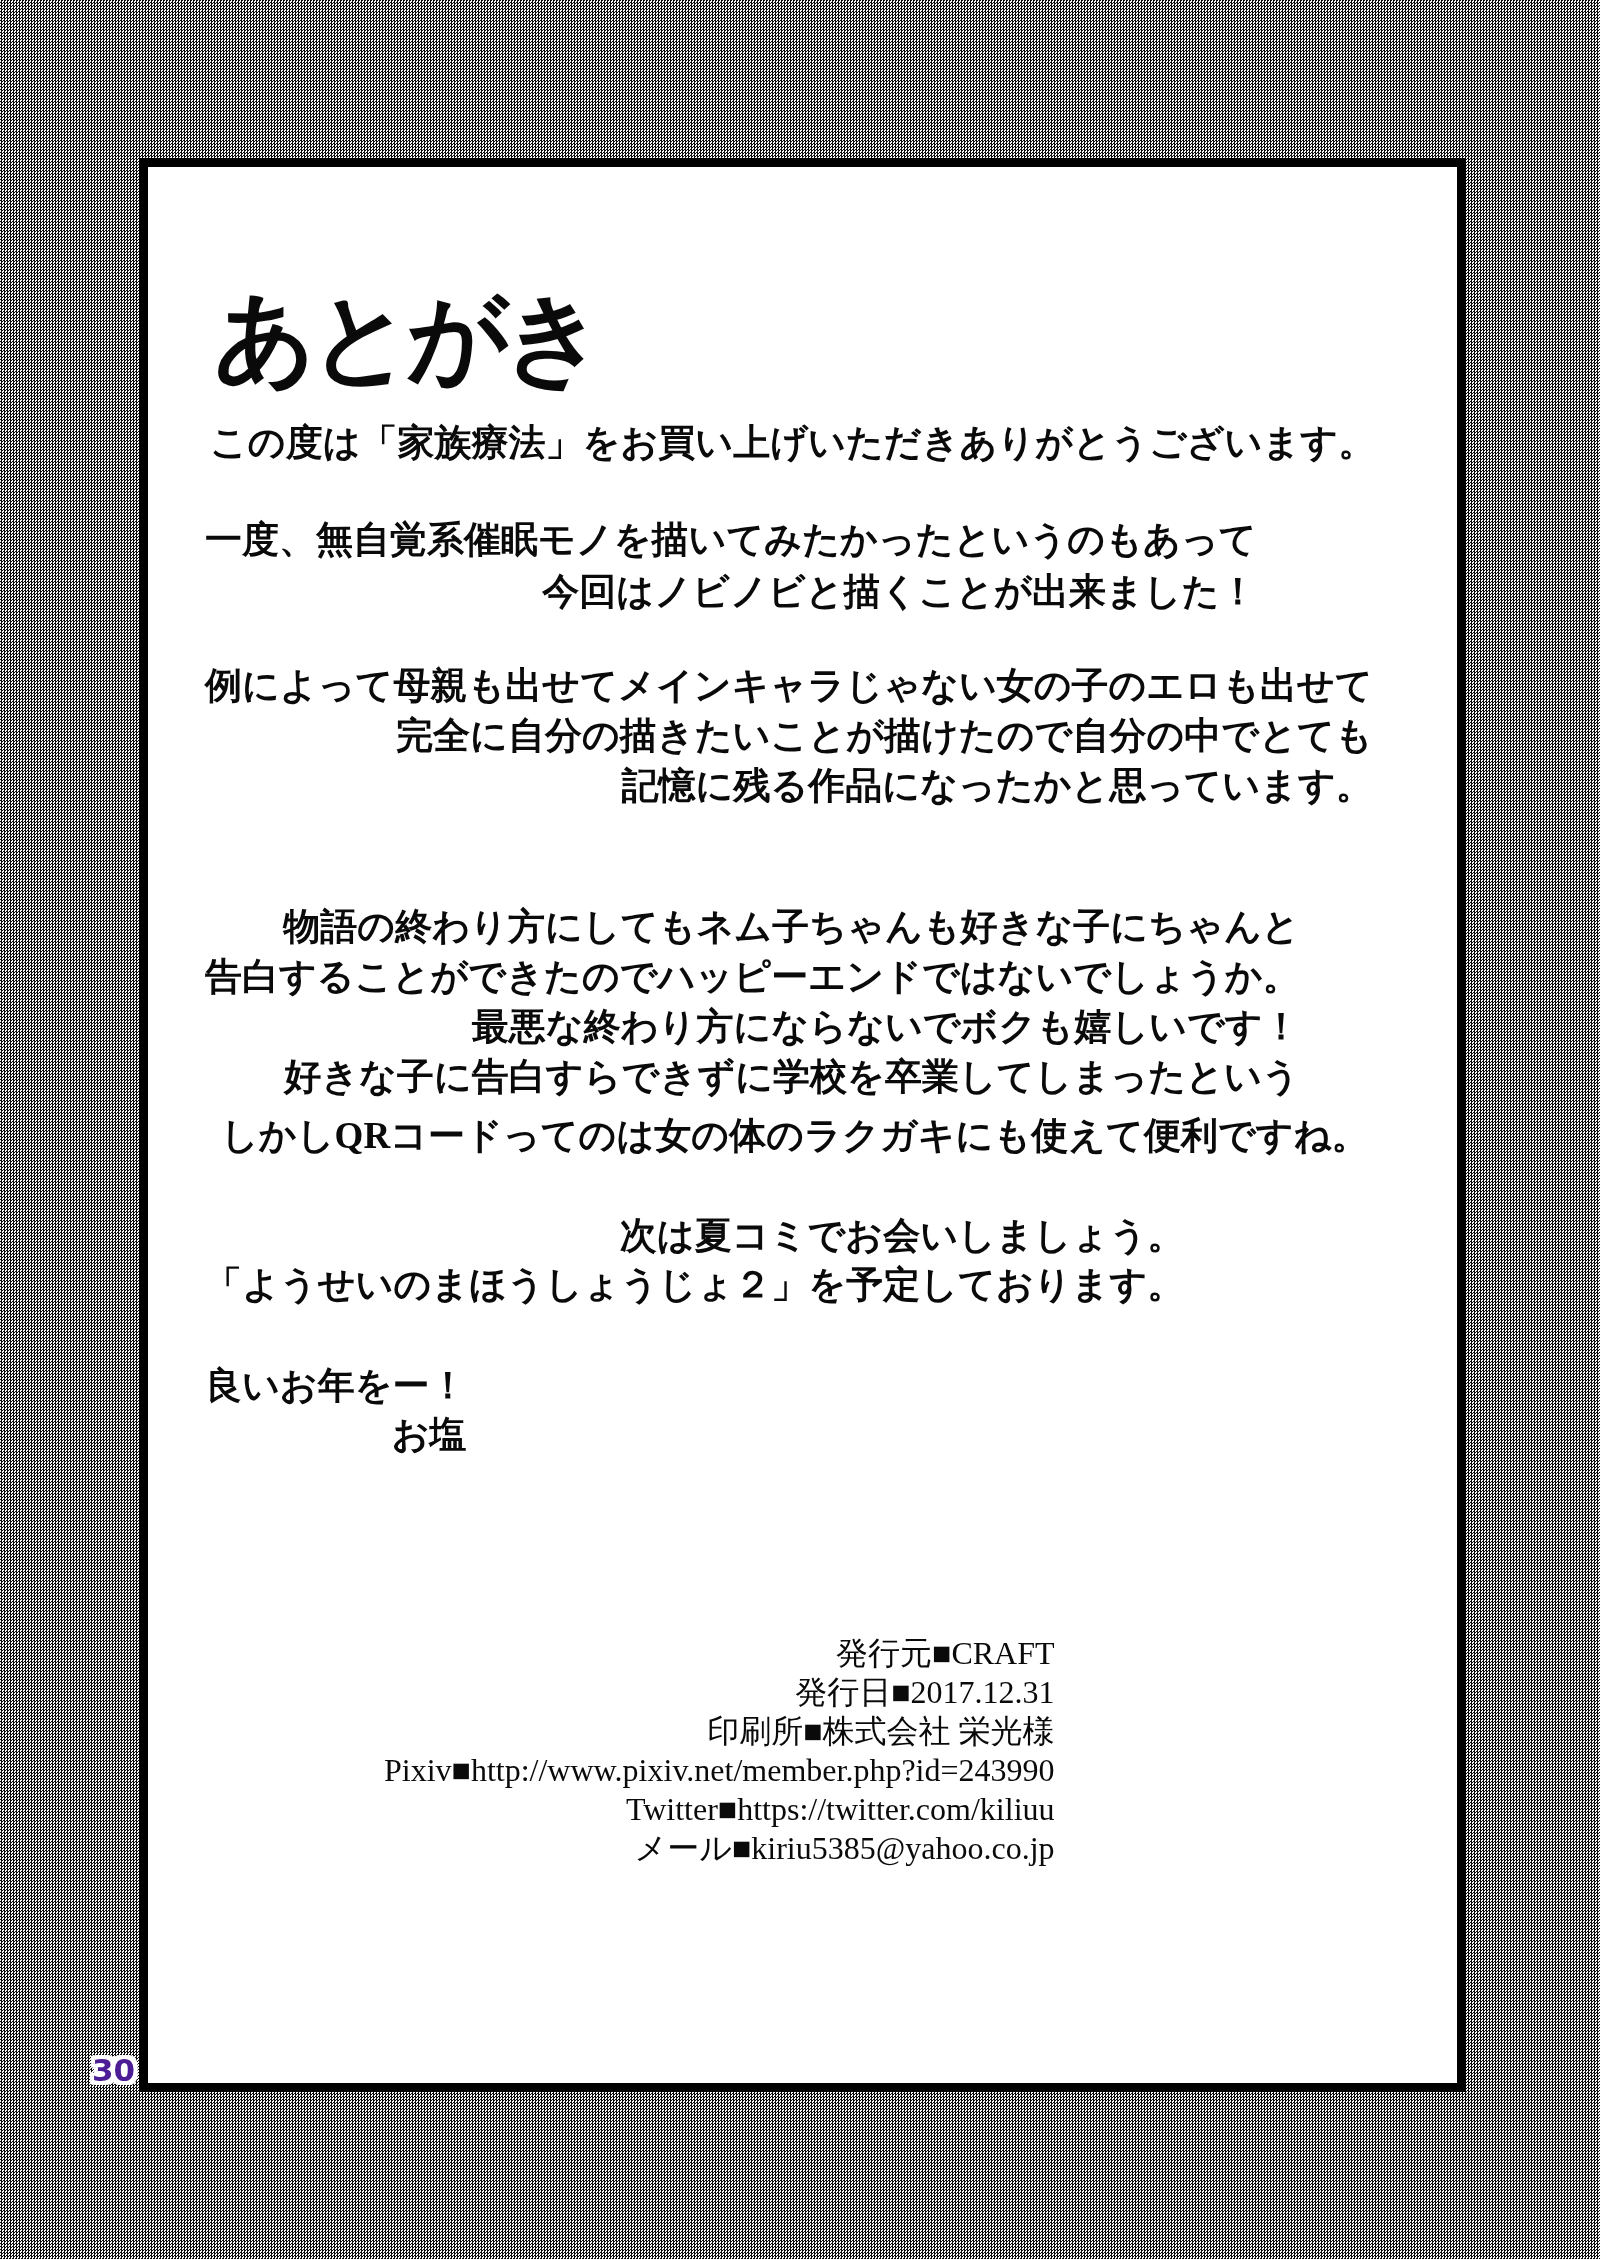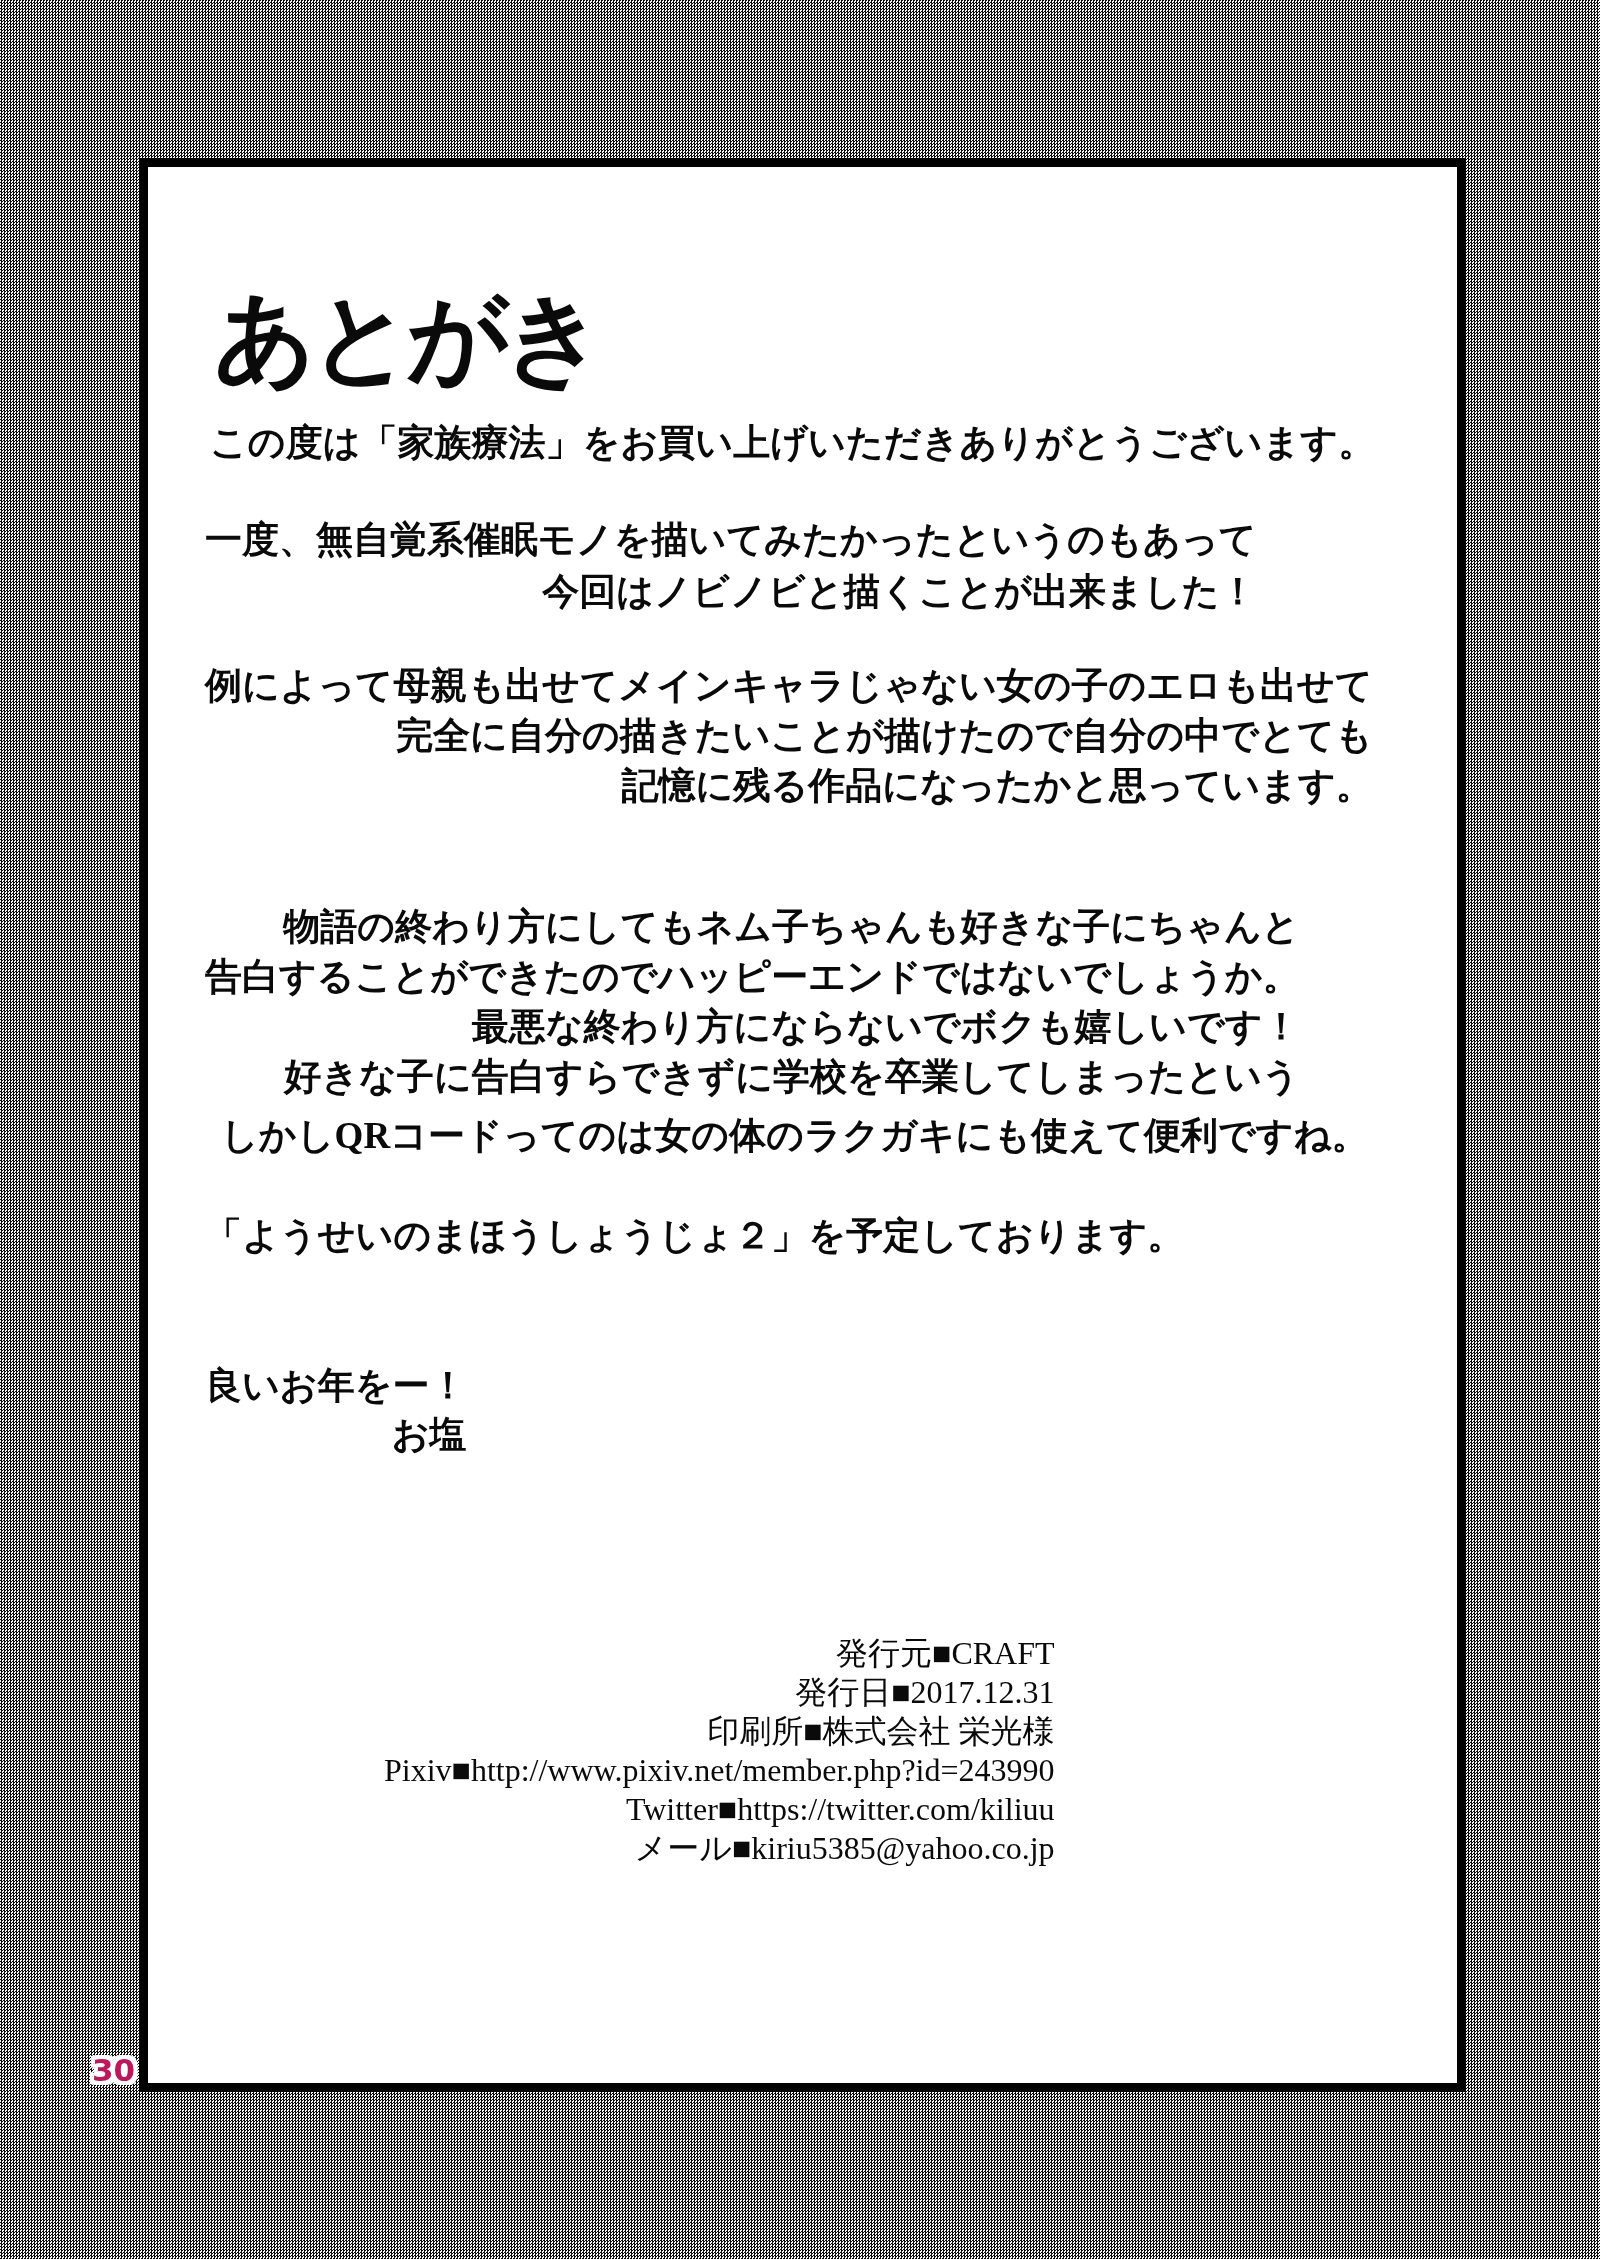--- a/index.html
+++ b/index.html
@@ -74,21 +74,21 @@
   }
   .disclaimer .line2 { padding-left: 29px; }
 
   .page-num {
     position: absolute;
     left: 92px;
     top: 2052px;
     font-family: "DejaVu Sans", "Liberation Sans", sans-serif;
     font-size: 31px;
     font-weight: 700;
-    color: #be185d;
+    color: #4c1d95;
     text-shadow:
       -4px -4px 0 #fff, 4px -4px 0 #fff, -4px 4px 0 #fff, 4px 4px 0 #fff,
       -4px 0 0 #fff, 4px 0 0 #fff, 0 -4px 0 #fff, 0 4px 0 #fff,
       0 0 5px #fff;
   }
 </style>
 </head>
 <body>
 
 <div class="page">
@@ -115,20 +115,21 @@
     <div>告白することができたのでハッピーエンドではないでしょうか。</div>
     <div>最悪な終わり方にならないでボクも嬉しいです！</div>
     <div>好きな子に告白すらできずに学校を卒業してしまったという</div>
   </div>
 
   <div class="abs para p5">
     <div>しかしQRコードってのは女の体のラクガキにも使えて便利ですね。</div>
   </div>
 
   <div class="abs para p6">
+    <div>次は夏コミでお会いしましょう。</div>
     <div>「ようせいのまほうしょうじょ２」を予定しております。</div>
   </div>
 
   <div class="abs para p7">
     <div>良いお年をー！</div>
     <div>お塩</div>
   </div>
 
   <div class="abs colophon">
     <div class="row">

